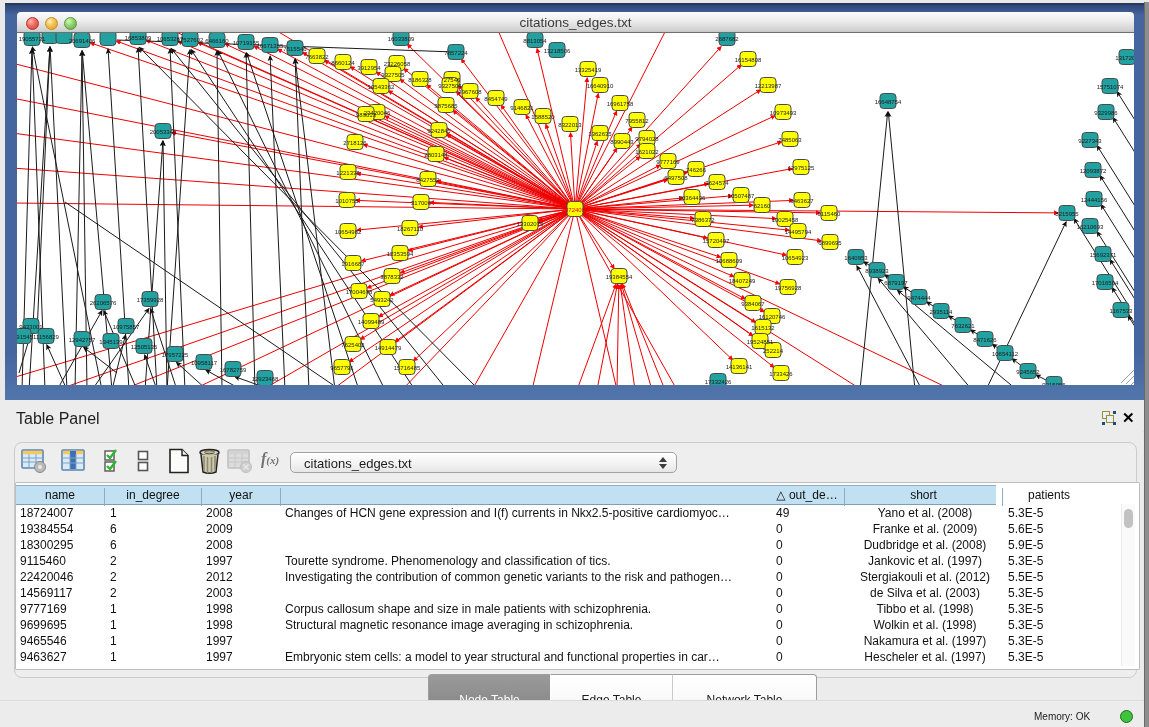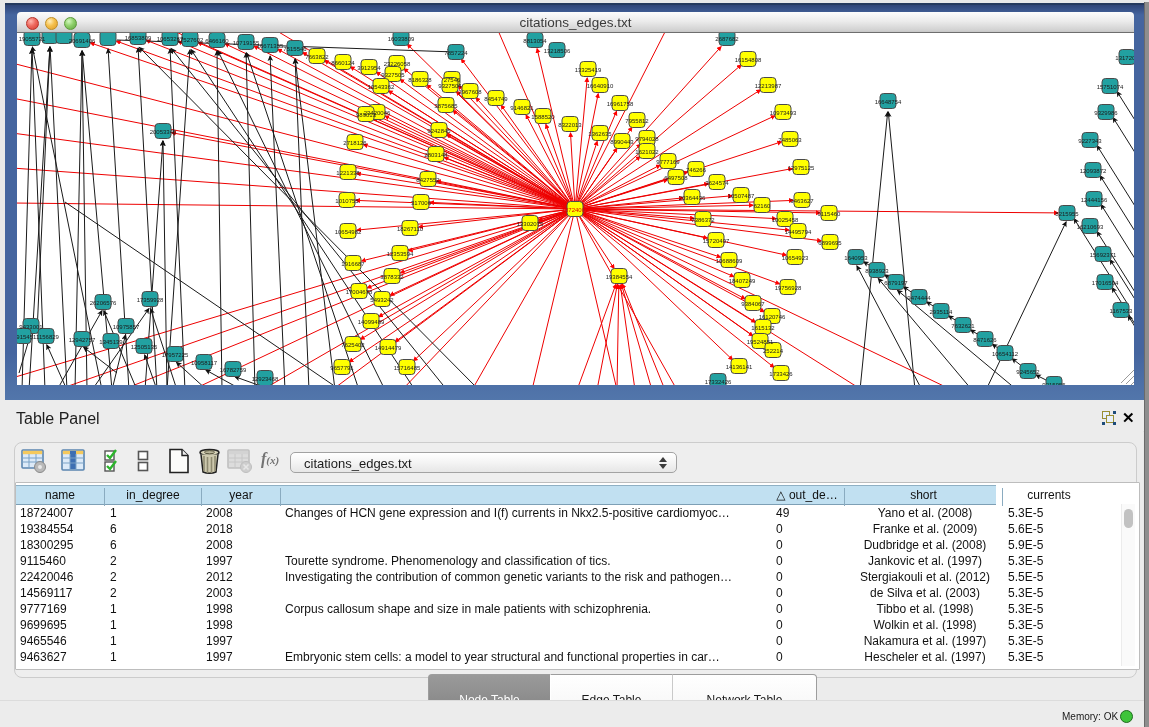--- a/index.html
+++ b/index.html
@@ -47,21 +47,21 @@
 #vscroll{position:absolute;left:1105px;top:21px;width:13px;height:162px;background:#fafafa;border-left:1px solid #ececec}
 #vthumb{position:absolute;left:1.5px;top:5px;width:9px;height:19px;border-radius:5px;background:#c2c2c2}
 
 #tabs{left:428px;top:674px;height:20px;font-size:12px}
 .seg{float:left;height:18px;line-height:18px;padding:16px;text-align:center;border:1px solid #9d9d9d;box-sizing:content-box}
 #seg1{width:89px;border-radius:4px 0 0 4px;background:linear-gradient(180deg,#9a9a9a,#7e7e7e);color:#fff;border-right:none}
 #seg2{width:89px;background:linear-gradient(180deg,#ffffff,#f3f3f3);color:#1a1a1a;border-right:1px solid #c9c9c9;border-left:1px solid #fff}
 #seg3{width:111px;border-radius:0 4px 4px 0;background:linear-gradient(180deg,#ffffff,#f3f3f3);color:#1a1a1a;border-left:none}
 
 #status{left:0;top:700px;width:1149px;height:27px;background:#ececec;border-top:1px solid #dcdcdc}
-#status .m{position:absolute;left:1062px;top:10px;font-size:10px;color:#1a1a1a}
+#status .m{position:absolute;left:1034px;top:10px;font-size:10px;color:#1a1a1a}
 #status .dot{position:absolute;left:1120px;top:9px;width:11px;height:11px;border-radius:50%;
  background:#3ec43a;border:1px solid #1f6b1f}
 #rightstrip{left:1144px;top:2px;width:5px;height:725px;background:#8e8e8e;border-left:1px solid #6a6a6a;box-sizing:border-box}
 </style></head>
 <body>
 <div class="abs" id="frame">
   <div id="inner">
     <div id="titlebar">
       <div class="light" id="lr"></div>
         <div class="light" id="ly"></div>
@@ -589,36 +589,36 @@
           <span style="position:absolute;right:9px;top:11px;width:0;height:0;border-left:4px solid transparent;border-right:4px solid transparent;border-top:5px solid #3c3c3c"></span>
         </div>
   </div>
   <div id="tbl">
     <div id="thead">
       <div class="th" style="left:0;width:89px">name</div>
       <div class="th" style="left:89px;width:97px">in_degree</div>
       <div class="th" style="left:186px;width:79px">year</div>
       <div class="th" style="left:754px;width:75px">△ out_de…</div>
       <div class="th" style="left:829px;width:158px">short</div>
-      <div class="th" style="left:987px;width:92px;border-right:none">currents</div>
+      <div class="th" style="left:987px;width:92px;border-right:none">patients</div>
     </div>
     <div id="tbody">
 <div class="tr">
             <div class="c0">18724007</div>
             <div class="c1">1</div>
             <div class="c2">2008</div>
             <div class="c3">Changes of HCN gene expression and I(f) currents in Nkx2.5-positive cardiomyoc…</div>
             <div class="c4">49</div>
             <div class="c5">Yano et al. (2008)</div>
             <div class="c6">5.3E-5</div>
           </div>
 <div class="tr">
             <div class="c0">19384554</div>
             <div class="c1">6</div>
-            <div class="c2">2018</div>
+            <div class="c2">2009</div>
             <div class="c4">0</div>
             <div class="c5">Franke et al. (2009)</div>
             <div class="c6">5.6E-5</div>
           </div>
 <div class="tr">
             <div class="c0">18300295</div>
             <div class="c1">6</div>
             <div class="c2">2008</div>
             <div class="c4">0</div>
             <div class="c5">Dudbridge et al. (2008)</div>
@@ -656,20 +656,21 @@
             <div class="c2">1998</div>
             <div class="c3">Corpus callosum shape and size in male patients with schizophrenia.</div>
             <div class="c4">0</div>
             <div class="c5">Tibbo et al. (1998)</div>
             <div class="c6">5.3E-5</div>
           </div>
 <div class="tr">
             <div class="c0">9699695</div>
             <div class="c1">1</div>
             <div class="c2">1998</div>
+            <div class="c3">Structural magnetic resonance image averaging in schizophrenia.</div>
             <div class="c4">0</div>
             <div class="c5">Wolkin et al. (1998)</div>
             <div class="c6">5.3E-5</div>
           </div>
 <div class="tr">
             <div class="c0">9465546</div>
             <div class="c1">1</div>
             <div class="c2">1997</div>
             <div class="c4">0</div>
             <div class="c5">Nakamura et al. (1997)</div>

